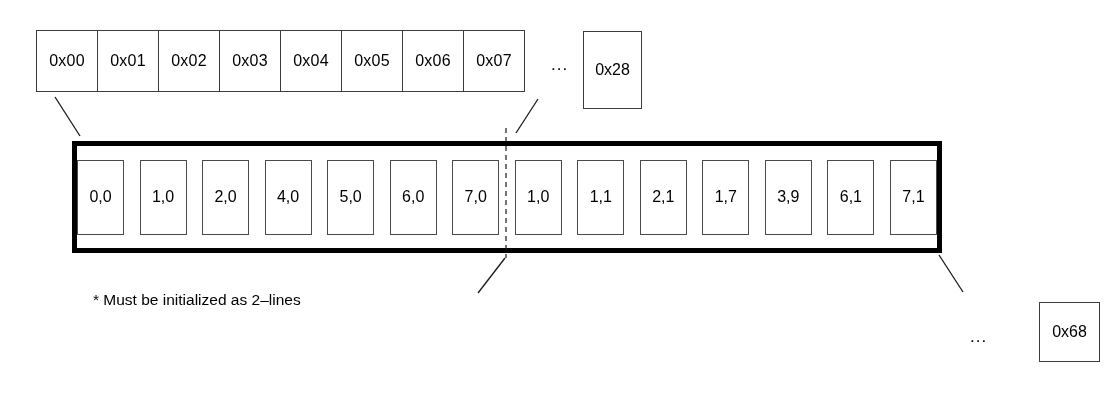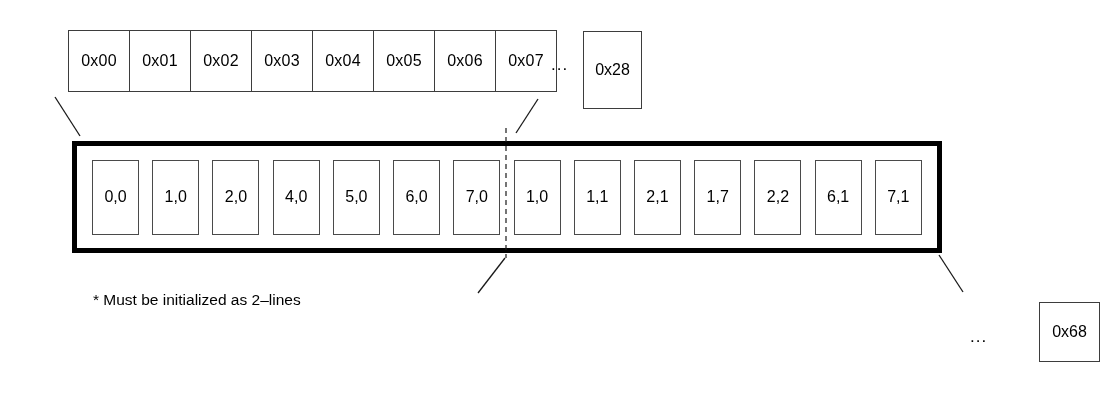--- a/index.html
+++ b/index.html
@@ -59,21 +59,21 @@
     left: 72px;
     top: 141px;
     width: 870px;
     height: 112px;
     box-sizing: border-box;
     border: 5px solid #000000;
     background: transparent;
     display: flex;
     align-items: center;
     justify-content: space-between;
-    padding: 0 15px;
+    padding: 0 0;
   }
   .ccell {
     box-sizing: border-box;
     width: 47px;
     height: 75px;
     border: 1px solid #4a4a4a;
     background: #ffffff;
     display: flex;
     align-items: center;
     justify-content: center;
@@ -94,21 +94,21 @@
     width: 1113px;
     height: 400px;
     pointer-events: none;
   }
 </style>
 </head>
 <body>
 
 <div class="canvas">
 
-  <div class="strip strip-top" style="left:68px; top:30px;border-radius:23px;">
+  <div class="strip strip-top" style="left:36px; top:30px;border-radius:23px;">
     <div class="mcell">0x00</div>
     <div class="mcell">0x01</div>
     <div class="mcell">0x02</div>
     <div class="mcell">0x03</div>
     <div class="mcell">0x04</div>
     <div class="mcell">0x05</div>
     <div class="mcell">0x06</div>
     <div class="mcell">0x07</div>
   </div>
   <div class="ellipsis" style="left:551px; top:55px;">...</div>
@@ -119,21 +119,21 @@
     <div class="ccell">1,0</div>
     <div class="ccell">2,0</div>
     <div class="ccell">4,0</div>
     <div class="ccell">5,0</div>
     <div class="ccell">6,0</div>
     <div class="ccell">7,0</div>
     <div class="ccell">1,0</div>
     <div class="ccell">1,1</div>
     <div class="ccell">2,1</div>
     <div class="ccell">1,7</div>
-    <div class="ccell">2,2</div>
+    <div class="ccell">3,9</div>
     <div class="ccell">6,1</div>
     <div class="ccell">7,1</div>
   </div>
 
   <div class="footnote">* Must be initialized as 2–lines</div>
 
   <div class="ellipsis" style="left:970px; top:327px;">...</div>
   <div class="lone-box" style="left:1007px; top:302px; width:61px; height:60px;margin-left:32px;">0x68</div>
 
   <svg class="overlay" viewBox="0 0 1113 400">

